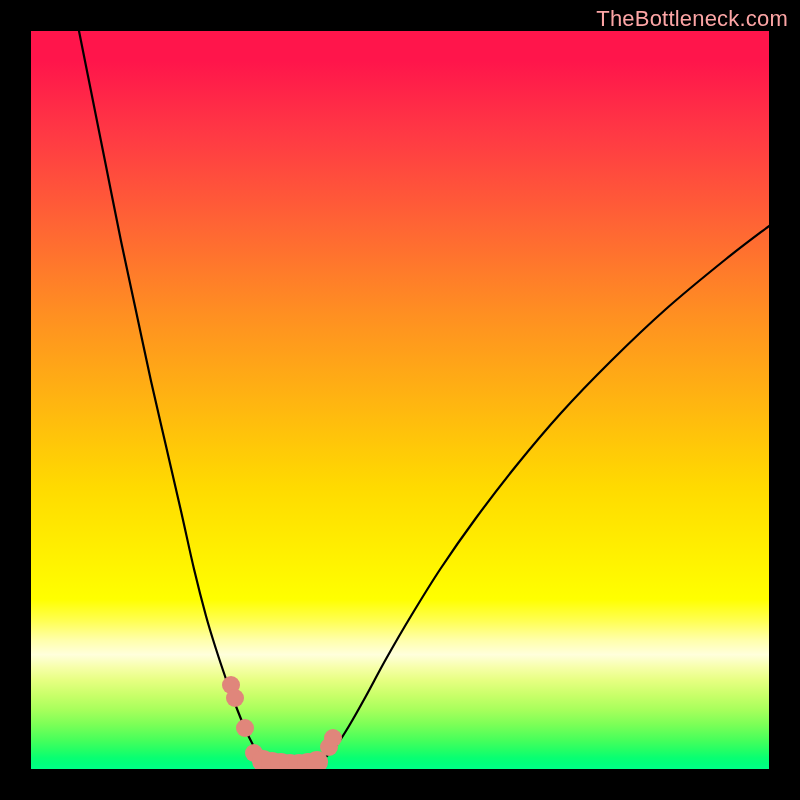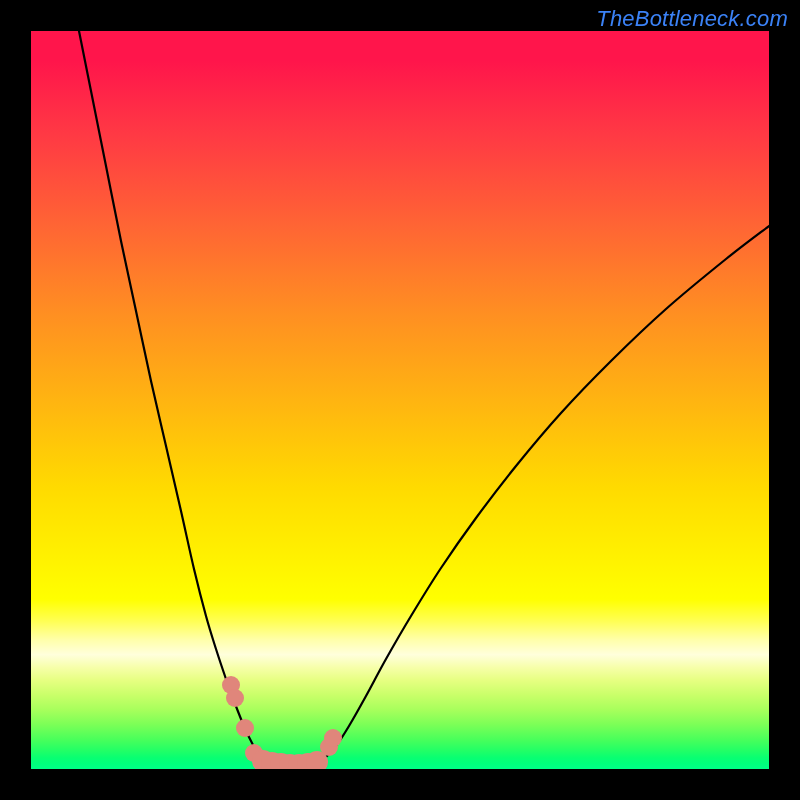--- a/index.html
+++ b/index.html
@@ -51,26 +51,25 @@
       #22ff66 97.5%,
       #08ff72 98.5%,
       #00ff7c 99.3%,
       #00ff87 100%
     );
   }
   .watermark {
     position: absolute;
     top: 6px;
     right: 12px;
-    color: #3b82f6;
+    color: #fca5a5;
     font-size: 22px;
     font-weight: 400;
     letter-spacing: 0.2px;
     z-index: 50;
-    font-style: italic;
   }
   svg.curves {
     position: absolute;
     left: 0; top: 0;
     width: 100%; height: 100%;
     overflow: visible;
   }
   .marker {
     fill: #e0867b;
   }

